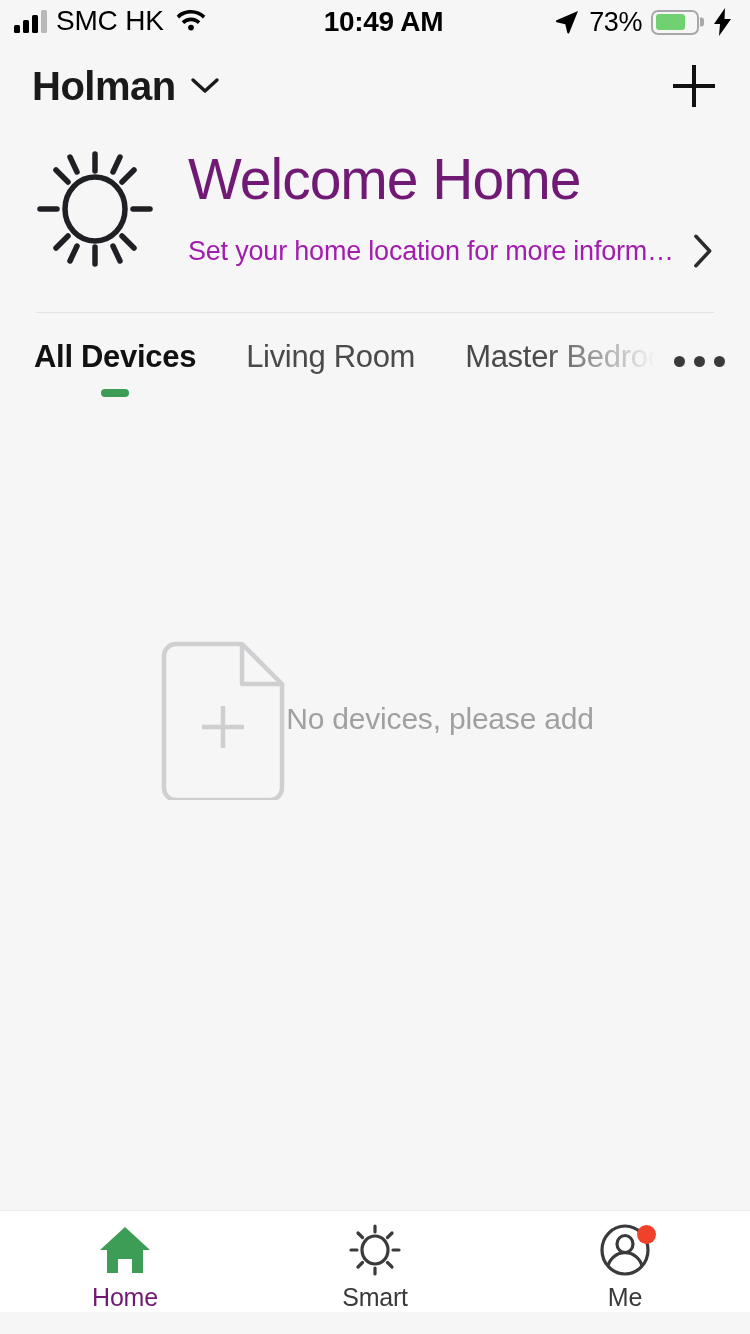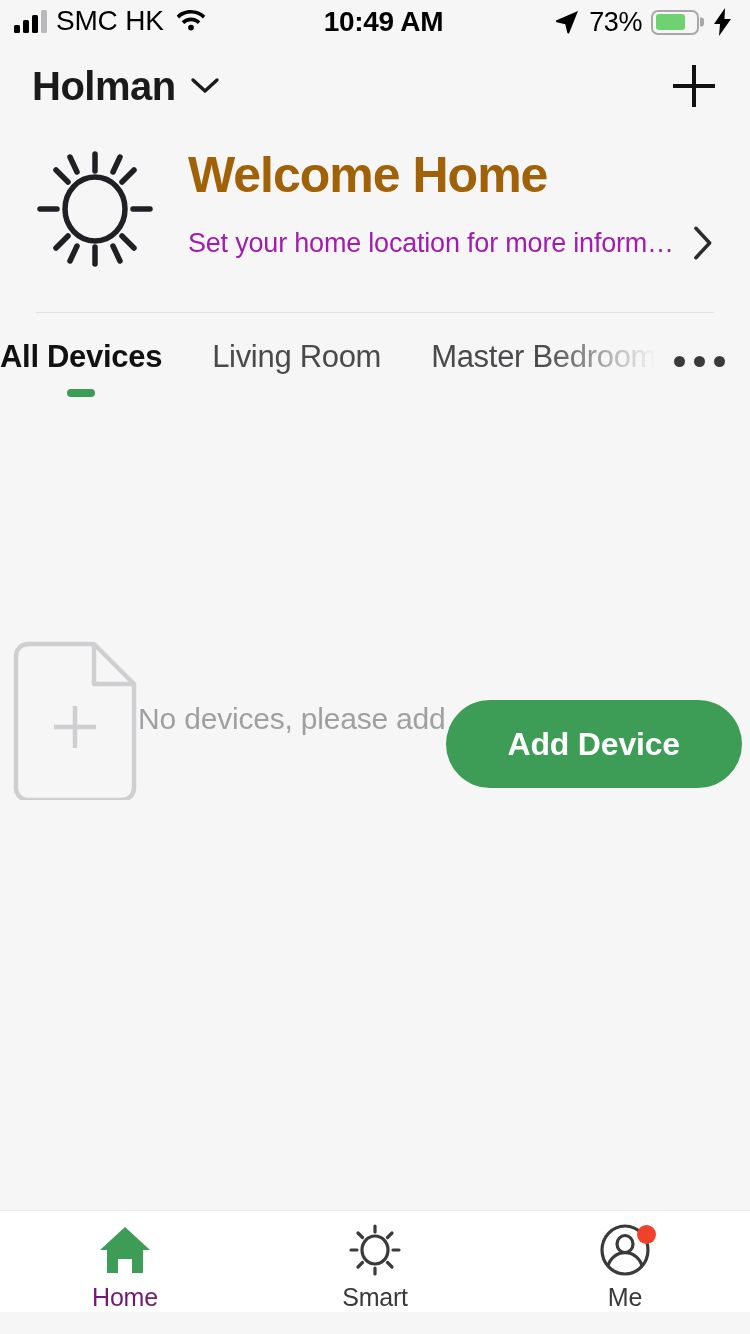--- a/index.html
+++ b/index.html
@@ -158,23 +158,23 @@
   .sun-wrap {
     flex: 0 0 auto;
     padding-top: 6px;
   }
   .welcome-texts {
     flex: 1 1 auto;
     min-width: 0;
     padding-top: 4px;
   }
   .welcome-title {
-    font-size: 50px;
-    font-weight: 700;
-    color: #a16207;
+    font-size: 57px;
+    font-weight: 400;
+    color: #701a75;
     letter-spacing: -1px;
     line-height: 1.18;
   }
   .welcome-sub-row {
     margin-top: 20px;
     display: flex;
     align-items: center;
     gap: 14px;
     cursor: pointer;
   }
@@ -201,20 +201,21 @@
     padding: 26px 0 0 0;
     position: relative;
   }
   .tabs-scroll {
     display: flex;
     align-items: flex-start;
     gap: 0;
     flex: 1 1 auto;
     min-width: 0;
     overflow: hidden;
+    padding-left: 34px;
     -webkit-mask-image: linear-gradient(to right, #000 0, #000 82%, transparent 99%);
     mask-image: linear-gradient(to right, #000 0, #000 82%, transparent 99%);
   }
   .tab {
     flex: 0 0 auto;
     display: flex;
     flex-direction: column;
     align-items: center;
     padding: 0 25px;
     cursor: pointer;
@@ -438,21 +439,20 @@
 
   <div class="content-area">
     <div class="empty-icon">
       <svg width="130" height="160" viewBox="0 0 130 160">
         <path d="M20 4h66l40 40v104a12 12 0 0 1-12 12H20a12 12 0 0 1-12-12V16A12 12 0 0 1 20 4z" fill="none" stroke="#cfcfd1" stroke-width="4.5" stroke-linejoin="round"></path>
         <path d="M86 4v40h40" fill="none" stroke="#cfcfd1" stroke-width="4.5" stroke-linejoin="round"></path>
         <path d="M67 66v42M46 87h42" stroke="#cfcfd1" stroke-width="4.5" stroke-linecap="butt"></path>
       </svg>
     </div>
     <div class="empty-text">No devices, please add</div>
-    <button class="add-device-btn">Add Device</button>
   </div>
 
   <div class="bottom-nav">
 
     <div class="nav-item active">
       <div class="nav-icon">
         <svg width="56" height="52" viewBox="0 0 56 52">
           <path d="M28 3L3 26h7v23h11V35h14v14h11V26h7L28 3z" fill="#3d9c55"></path>
         </svg>
       </div>

